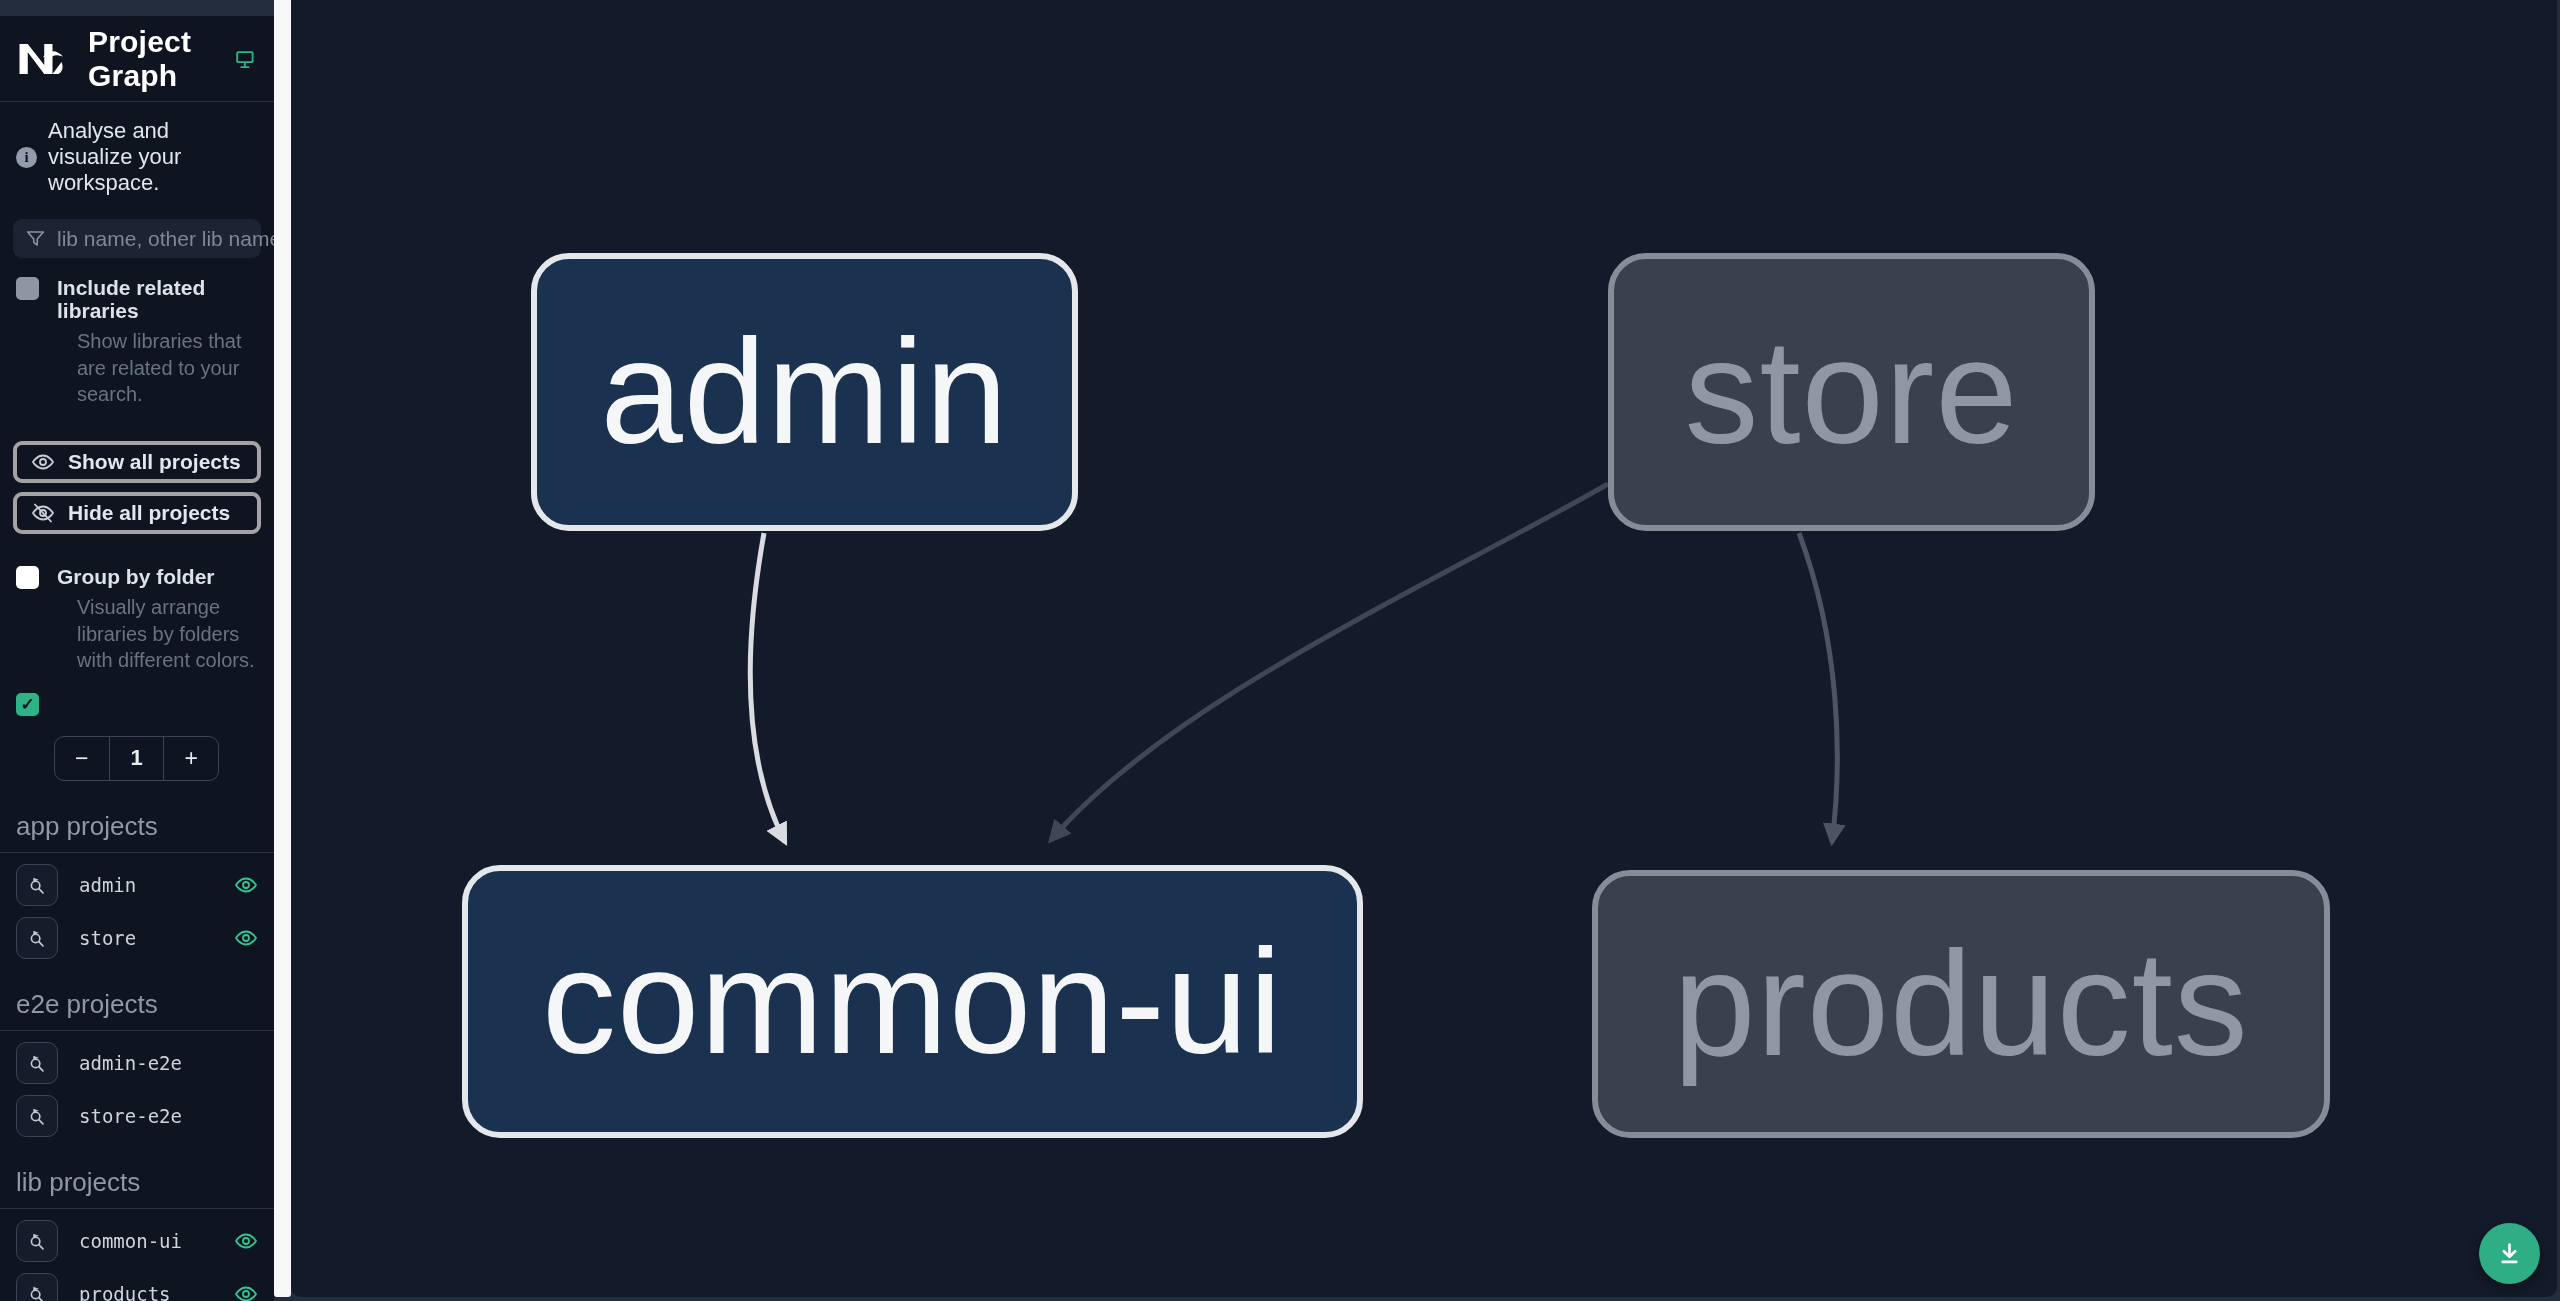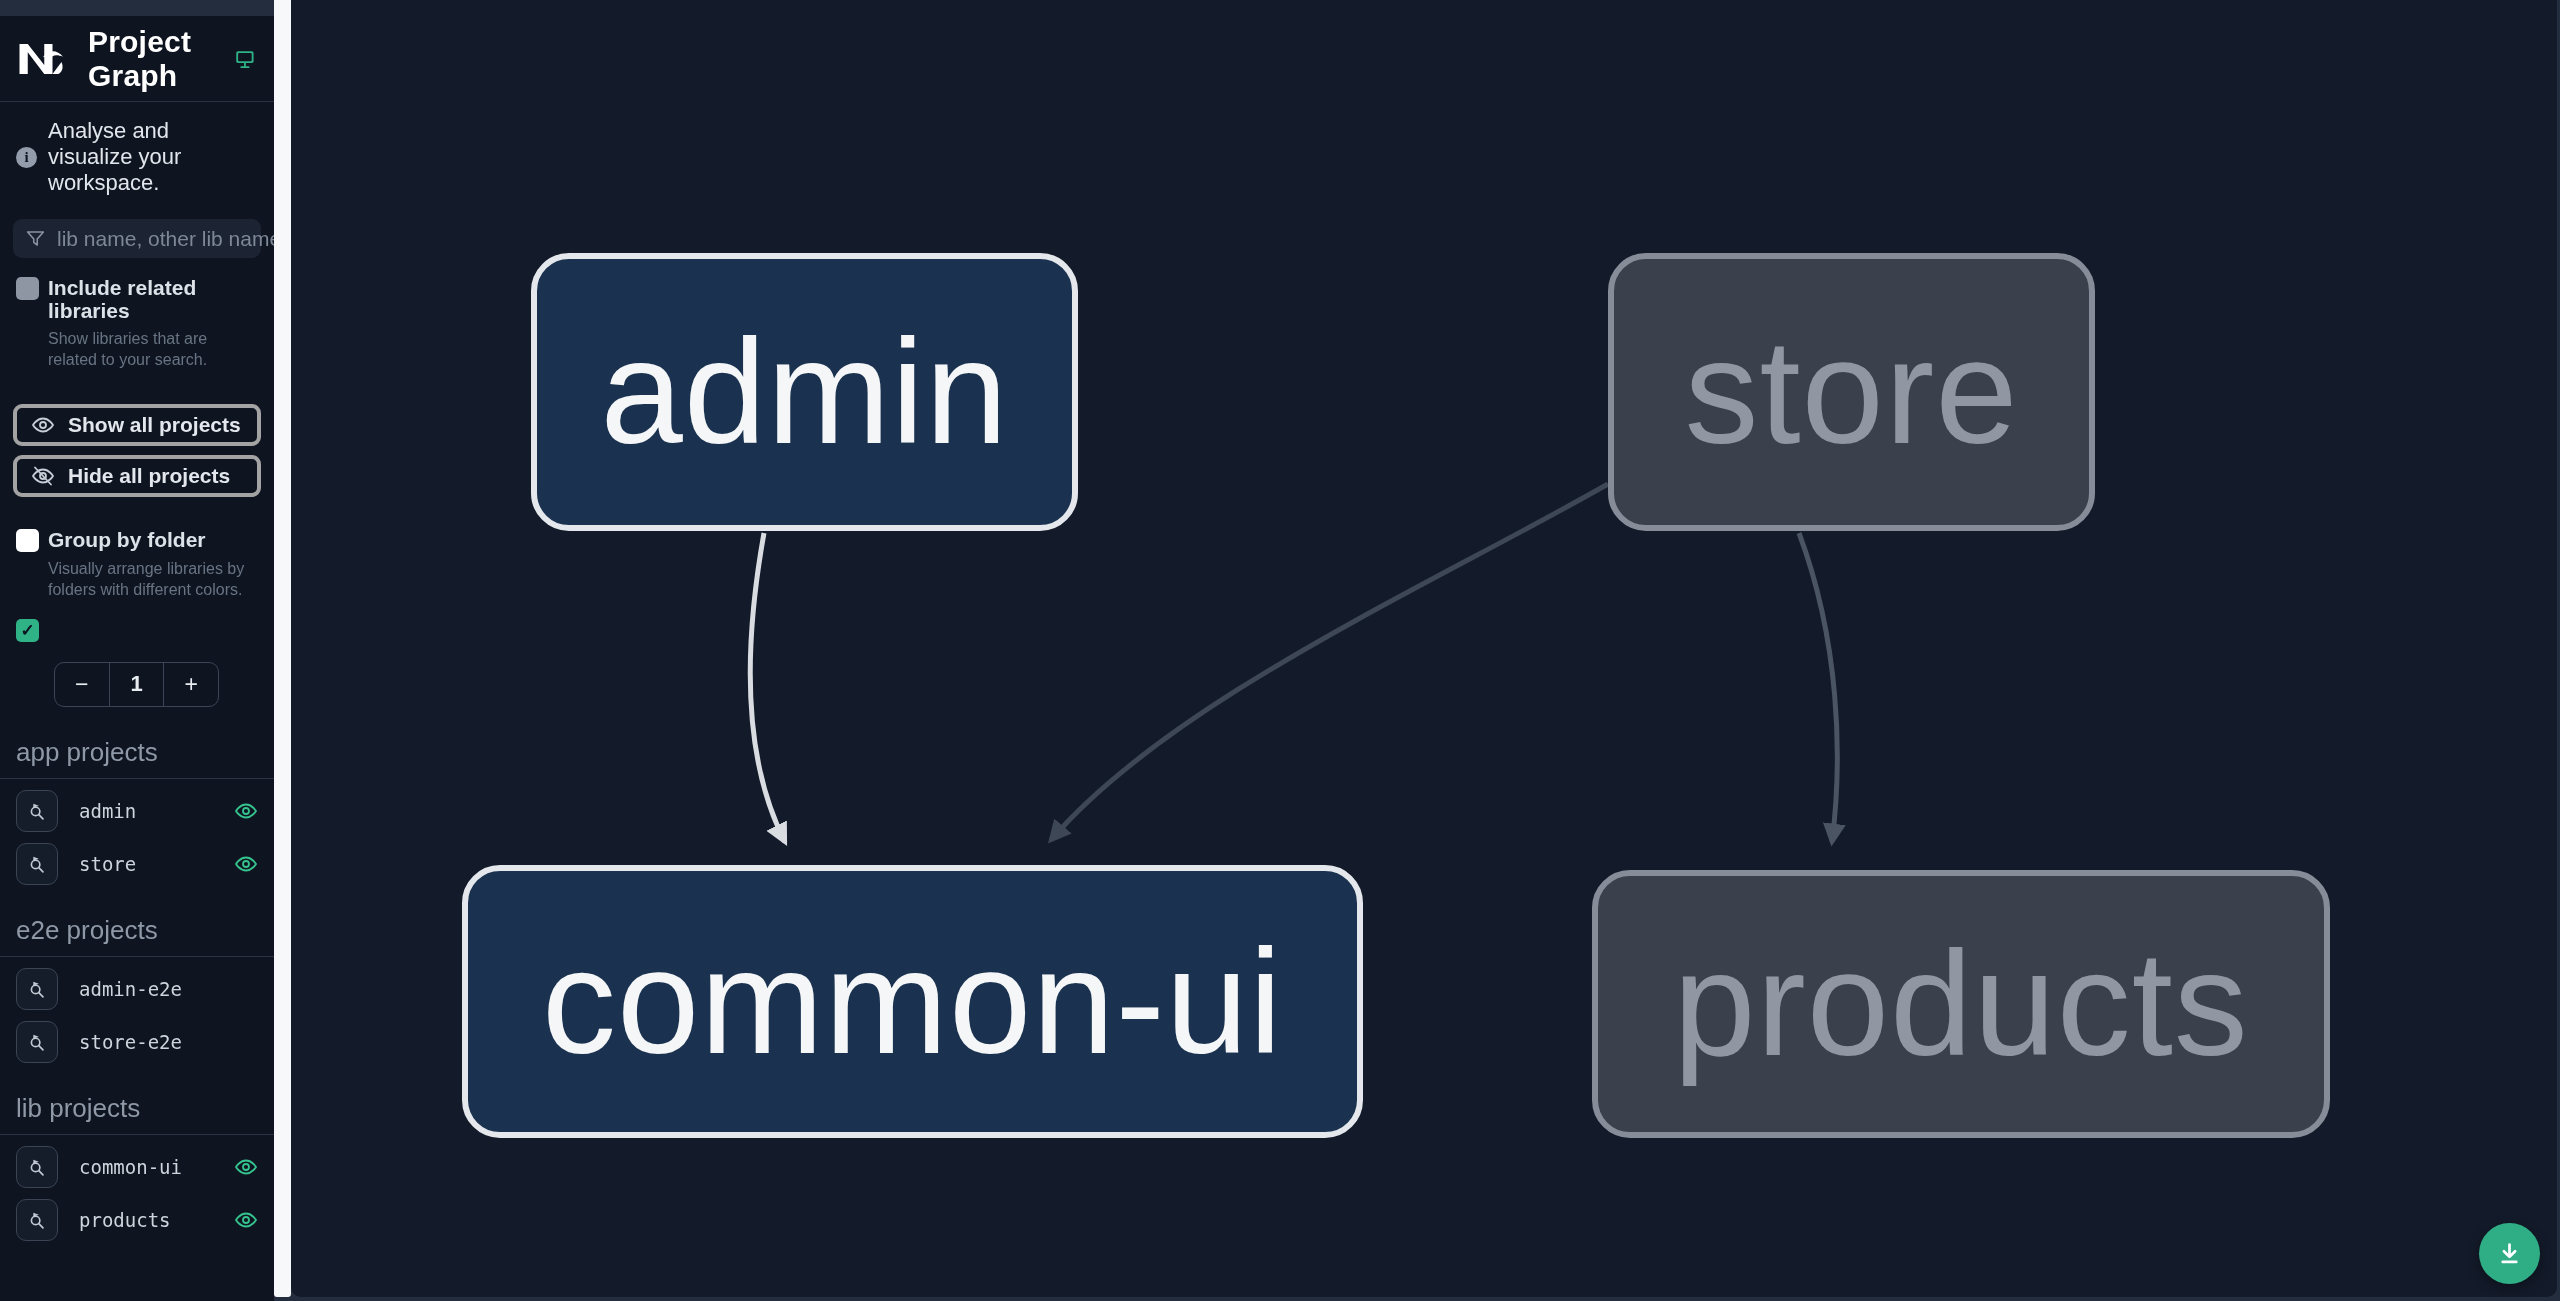--- a/index.html
+++ b/index.html
@@ -24,29 +24,29 @@
              justify-content:center; font-family:"Liberation Serif",serif; }
   .sb-info span.txt { font-size:22px; color:#e2e6ec; }
 
   .sb-search { margin:23px 13px 0; height:39px; background:#1c2434; border-radius:9px;
                display:flex; align-items:center; padding:0 12px; gap:11px; }
   .sb-search svg { width:21px; height:21px; color:#8a93a2; flex:none; }
   .sb-search input { flex:1; background:transparent; border:none; outline:none;
                      font-size:21px; color:#dfe3e9; font-family:"Liberation Sans",sans-serif; }
   .sb-search input::placeholder { color:#7d8796; }
 
-  .cbx-row { display:flex; gap:9px; padding:0 16px; margin-top:18px; }
+  .cbx-row { display:flex; gap:18px; padding:0 16px; margin-top:18px; }
   .cbx { width:23px; height:23px; border-radius:5px; flex:none; margin-top:1px;
          display:flex; align-items:center; justify-content:center;
          font-size:17px; font-weight:700; }
   .cbx.gray  { background:#8e96a3; color:transparent; }
   .cbx.white { background:#ffffff; color:transparent; }
   .cbx.green { background:#30b287; color:#0e1521; }
   .cbx-label { font-size:21px; font-weight:700; color:#dde2e9; line-height:1.1; }
-  .cbx-desc  { font-size:16px; color:#687383; line-height:1.32; margin-top:6px; max-width:215px; }
+  .cbx-desc  { font-size:20px; color:#687383; line-height:1.32; margin-top:6px; max-width:215px;margin-left:20px; }
 
   .sb-btn { margin:9px 13px 0; height:42px; border:4px solid #a3a3a3; border-radius:9px;
             background:transparent; display:flex; align-items:center; gap:13px; padding:0 14px;
             color:#e3e7ed; font-size:21px; font-weight:700; cursor:pointer; width:calc(100% - 26px);
             font-family:"Liberation Sans",sans-serif; }
   .sb-btn.first { margin-top:34px; }
   .sb-btn svg { width:24px; height:24px; color:#c7cdd6; flex:none; }
 
   .stepper { margin:20px 0 0 54px; width:165px; height:45px; border:1px solid #3b4555;
              border-radius:10px; display:flex; overflow:hidden; }

